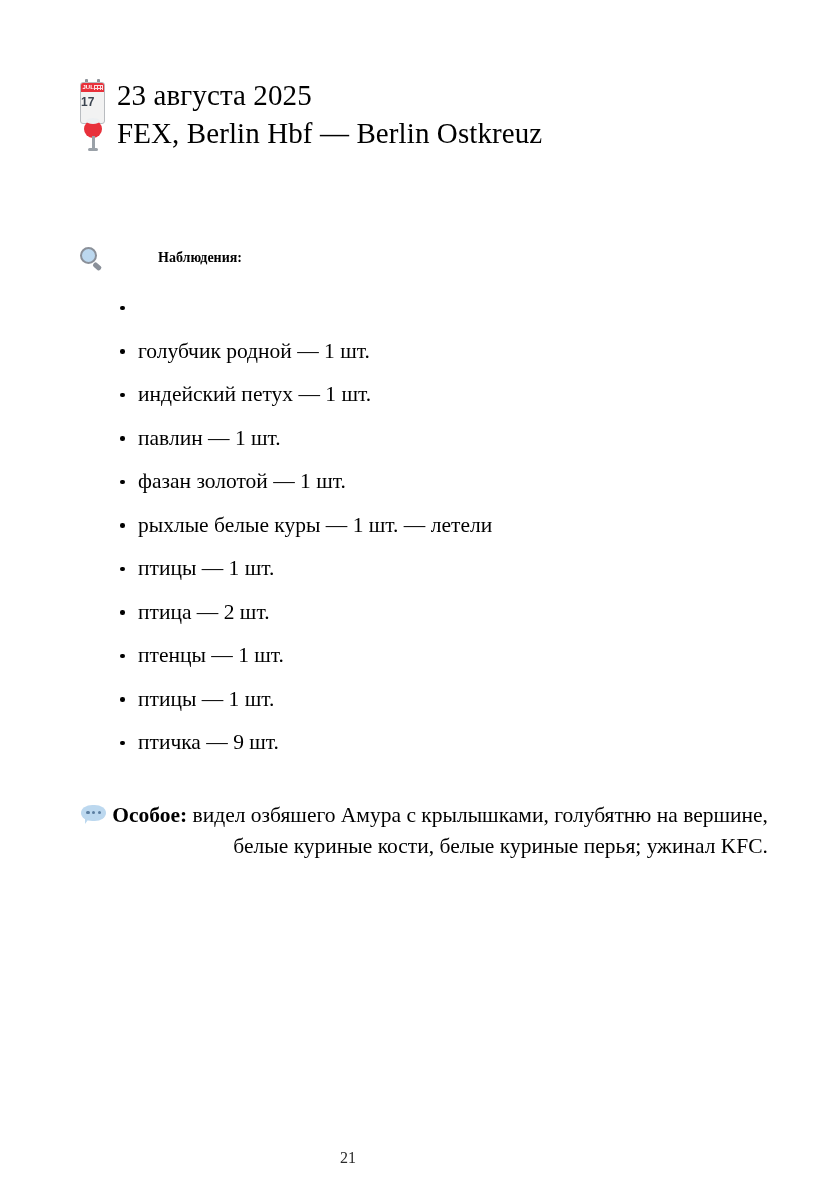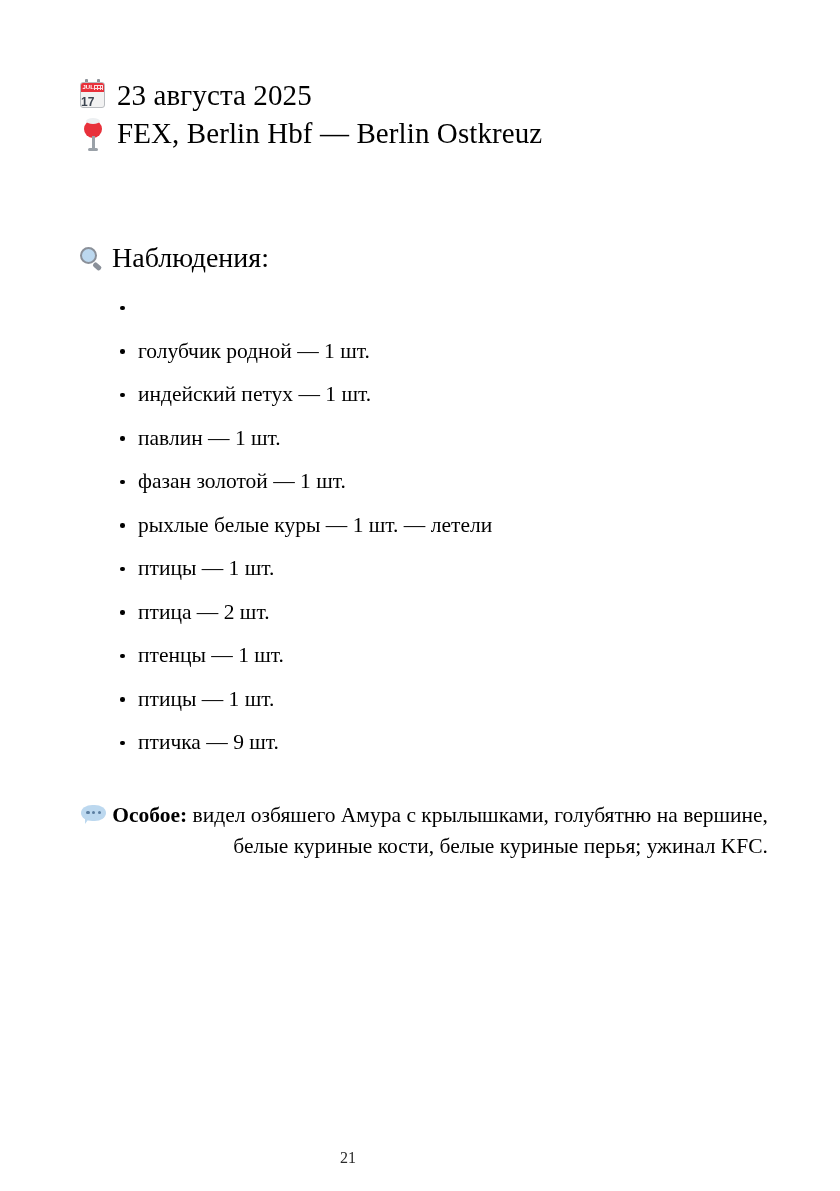--- a/index.html
+++ b/index.html
@@ -48,21 +48,21 @@
     font-size: 29px;
     line-height: 34px;
     letter-spacing: 0.1px;
     white-space: nowrap;
   }
 
   
   .cal {
     position: absolute;
     left: 2px; top: 3px;
-    width: 25px; height: 26px;
+    width: 25px; height: 42px;
     background: #f2f2f2;
     border: 1.5px solid #b9bcc0;
     border-radius: 3px;
     box-sizing: border-box;
     overflow: hidden;
   }
   .cal-top {
     height: 9px;
     background: #e8313b;
     display: flex;
@@ -175,23 +175,24 @@
     display: flex;
     align-items: center;
   }
   .sec-icon {
     width: 28px; height: 28px;
     flex: 0 0 28px;
     position: relative;
     margin-right: 6px;
   }
   .sec-label {
-    font-size: 28px;
-    font-weight: normal;
+    font-size: 14px;
+    font-weight: bold;
     line-height: 26px;
+    margin-left: 46px;
   }
 
   
   .mag-lens {
     position: absolute;
     left: 2px; top: 3px;
     width: 17px; height: 17px;
     border-radius: 50%;
     background: #bcd8ef;
     border: 2.4px solid #8a9099;

